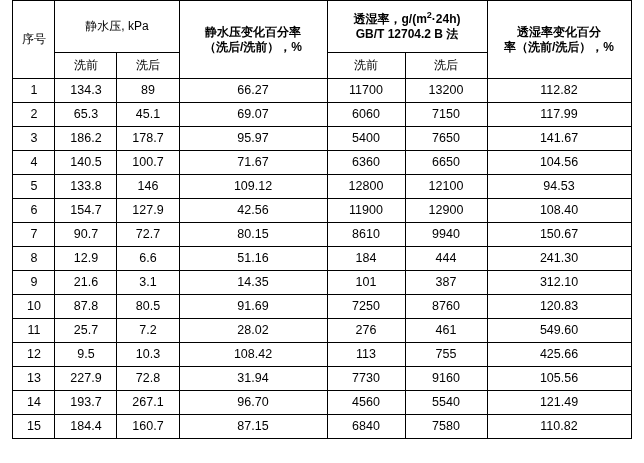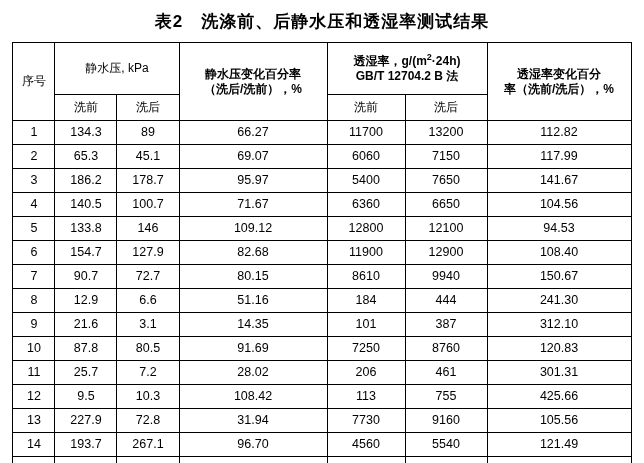--- a/index.html
+++ b/index.html
@@ -82,21 +82,20 @@
   .col-pct { width: 148px; }
   .col-mvtr-pre { width: 78px; }
   .col-mvtr-post { width: 82px; }
   .col-mvtr-pct { width: 144px; }
 </style>
 </head>
 <body>
 
 <div class="page">
 
-  <div class="caption">表2　洗涤前、后静水压和透湿率测试结果</div>
 
   <table class="data">
     <colgroup>
       <col class="col-seq">
       <col class="col-pre">
       <col class="col-post">
       <col class="col-pct">
       <col class="col-mvtr-pre">
       <col class="col-mvtr-post">
       <col class="col-mvtr-pct">
@@ -168,21 +167,21 @@
           <td>146</td>
           <td>109.12</td>
           <td>12800</td>
           <td>12100</td>
           <td>94.53</td>
         </tr>
         <tr>
           <td>6</td>
           <td>154.7</td>
           <td>127.9</td>
-          <td>82.68</td>
+          <td>42.56</td>
           <td>11900</td>
           <td>12900</td>
           <td>108.40</td>
         </tr>
         <tr>
           <td>7</td>
           <td>90.7</td>
           <td>72.7</td>
           <td>80.15</td>
           <td>8610</td>
@@ -214,23 +213,23 @@
           <td>91.69</td>
           <td>7250</td>
           <td>8760</td>
           <td>120.83</td>
         </tr>
         <tr>
           <td>11</td>
           <td>25.7</td>
           <td>7.2</td>
           <td>28.02</td>
-          <td>206</td>
+          <td>276</td>
           <td>461</td>
-          <td>301.31</td>
+          <td>549.60</td>
         </tr>
         <tr>
           <td>12</td>
           <td>9.5</td>
           <td>10.3</td>
           <td>108.42</td>
           <td>113</td>
           <td>755</td>
           <td>425.66</td>
         </tr>

